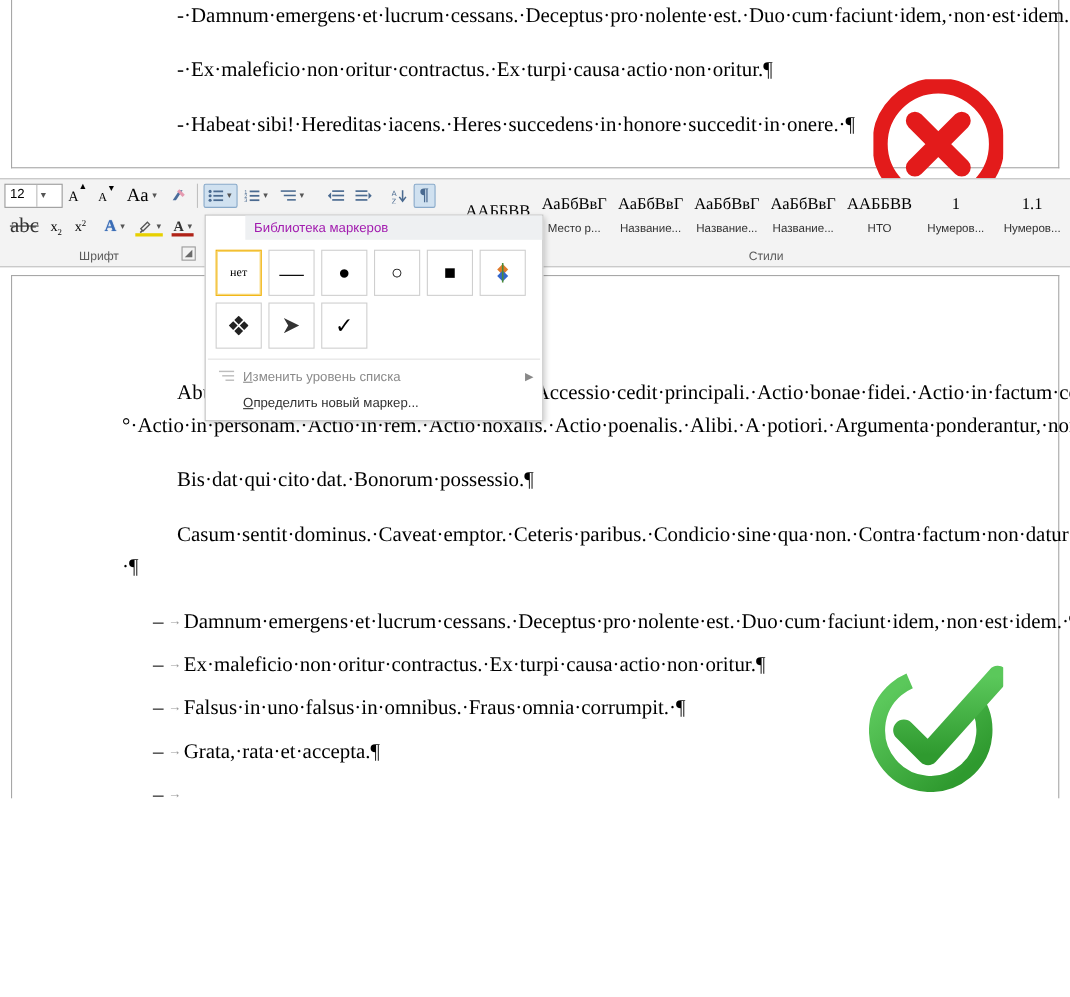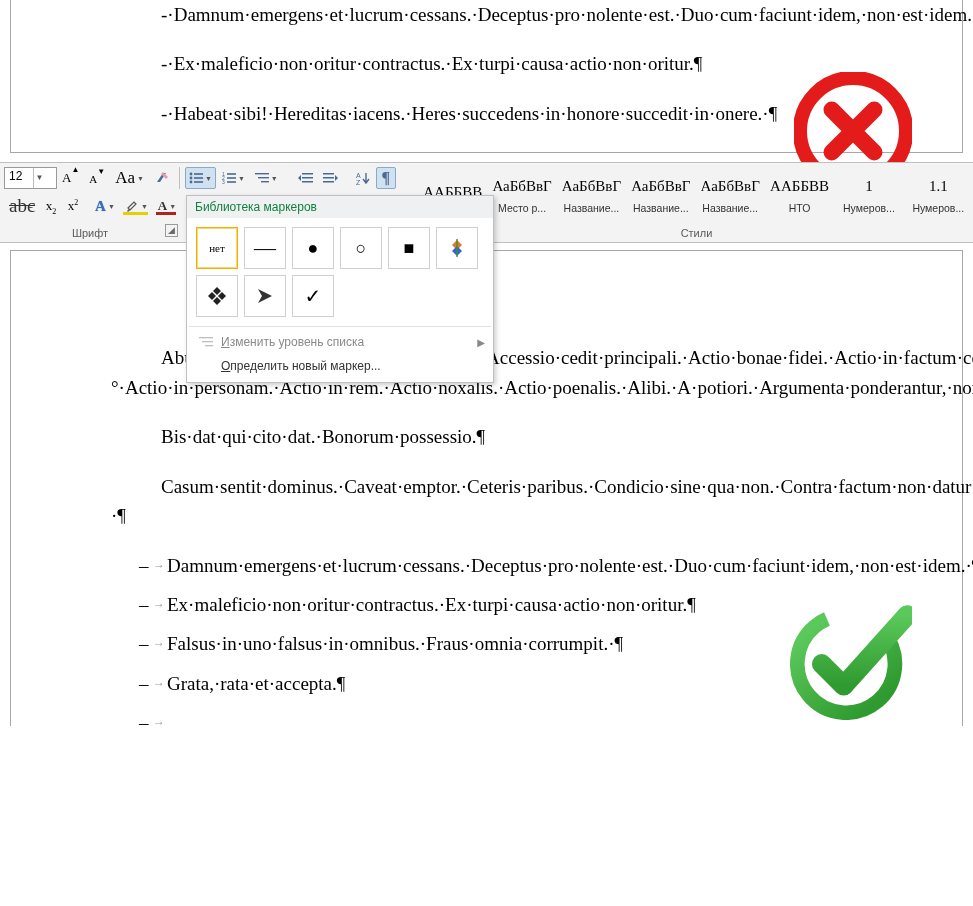--- a/index.html
+++ b/index.html
@@ -101,21 +101,21 @@
     position:absolute;
     left:186px; top:32px;
     width:308px;
     background:var(--dropdown-bg);
     border:1px solid var(--dropdown-border);
     box-shadow:2px 2px 5px rgba(0,0,0,.2);
     z-index:10;
     padding-bottom:4px;
     font-size:12px;
   }
-  .bullet-dropdown .hdr{background:#eef0f2;padding:4px 8px;color:#15803d;font-weight:normal;}
+  .bullet-dropdown .hdr{background:#eef0f2;padding:4px 8px;color:#a21caf;font-weight:normal;margin-left:36px;}
   .bullet-grid{display:flex;flex-wrap:wrap;padding:6px 6px 3px;}
   .swatch{width:42px;height:42px;border:1px solid #cfcfcf;margin:3px;display:flex;align-items:center;justify-content:center;font-family:"Times New Roman",serif;font-size:18px;cursor:pointer;background:#fff;}
   .swatch.sel{border:1px solid #f0b000;box-shadow:inset 0 0 0 1px #f7d776;}
   .swatch .none-text{font-size:11px;font-family:"Segoe UI";}
   .swatch svg{width:18px;height:18px;}
   .menu-item{display:flex;align-items:center;padding:5px 10px;color:#8a8a8a;cursor:default;position:relative;}
   .menu-item.enabled{color:#333;cursor:pointer;}
   .menu-item .mi-icon{width:18px;margin-right:6px;display:flex;justify-content:center;}
   .menu-item .sub-arrow{position:absolute;right:8px;font-size:10px;color:#888;}
   .menu-item u{text-decoration:underline;}

